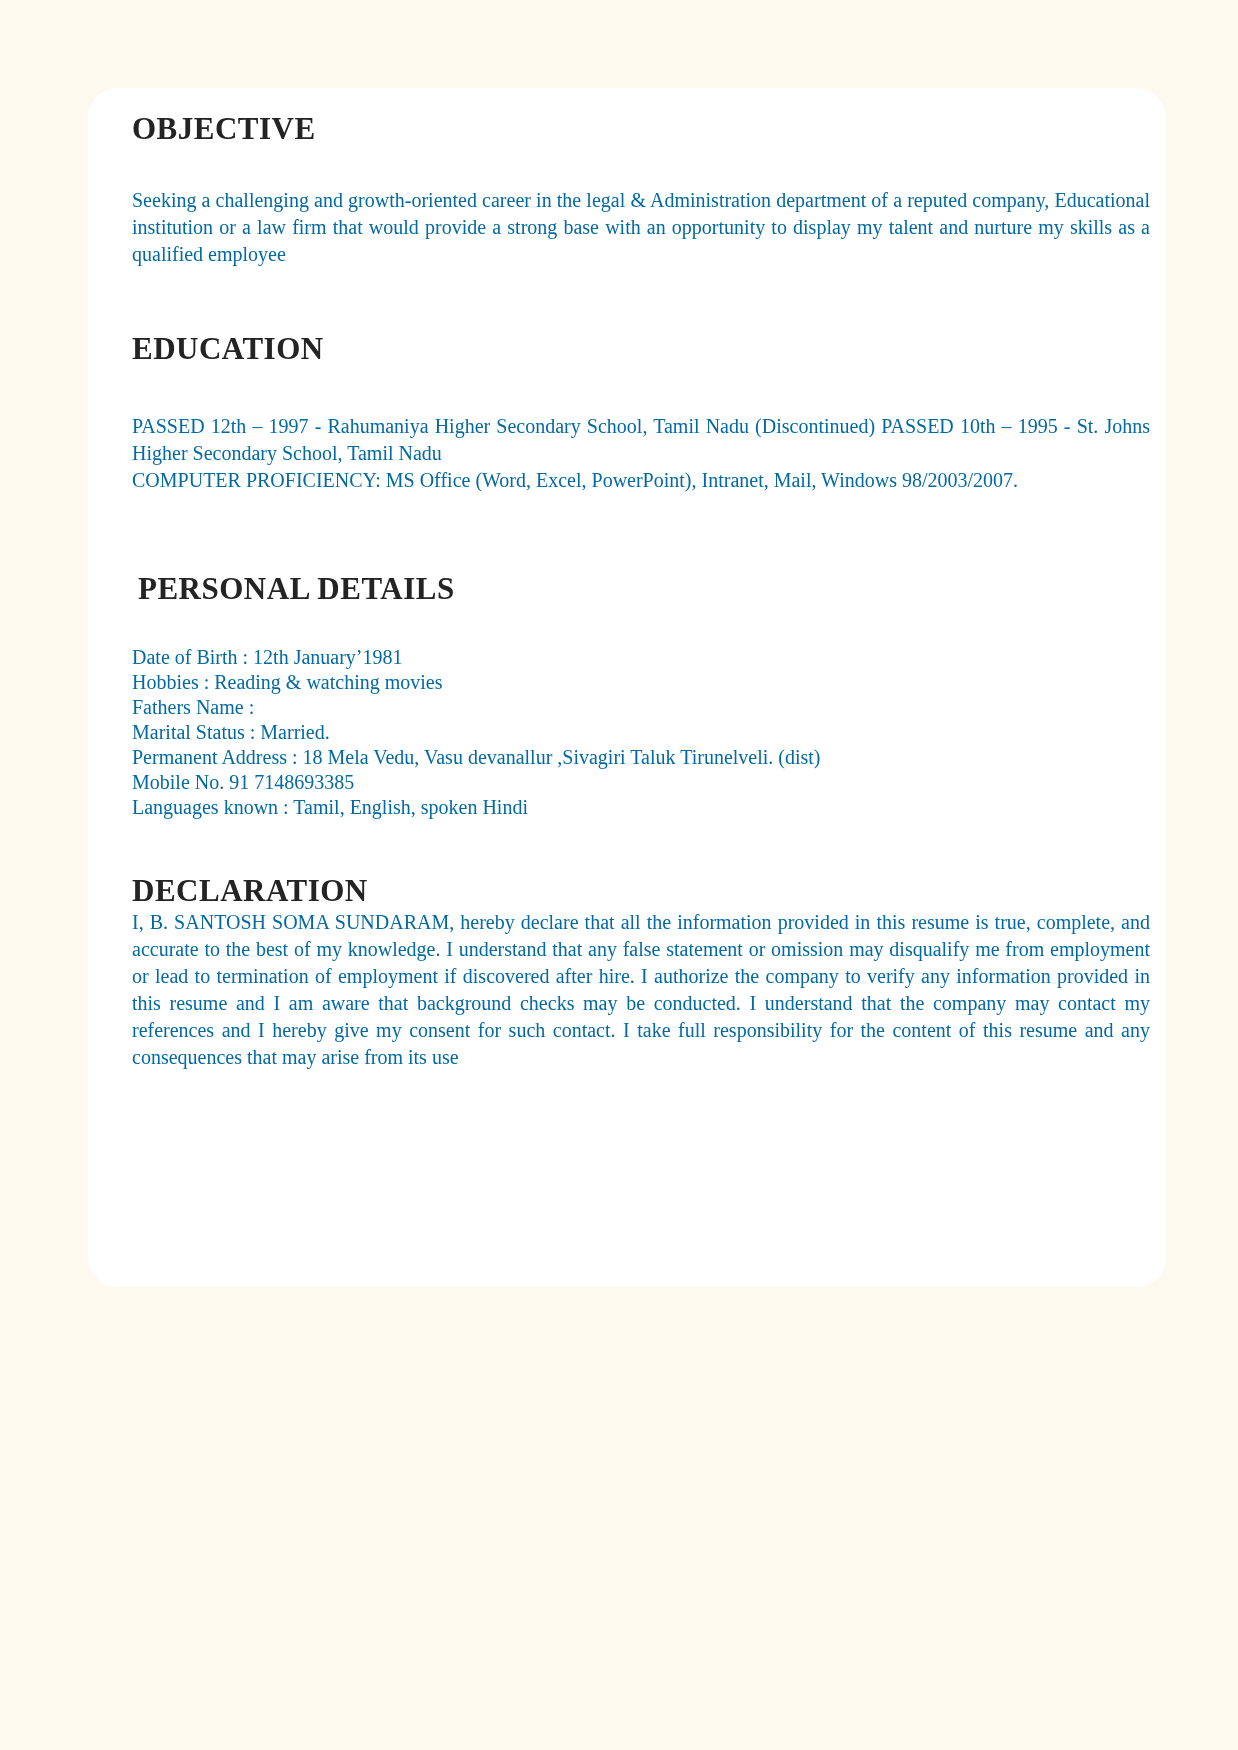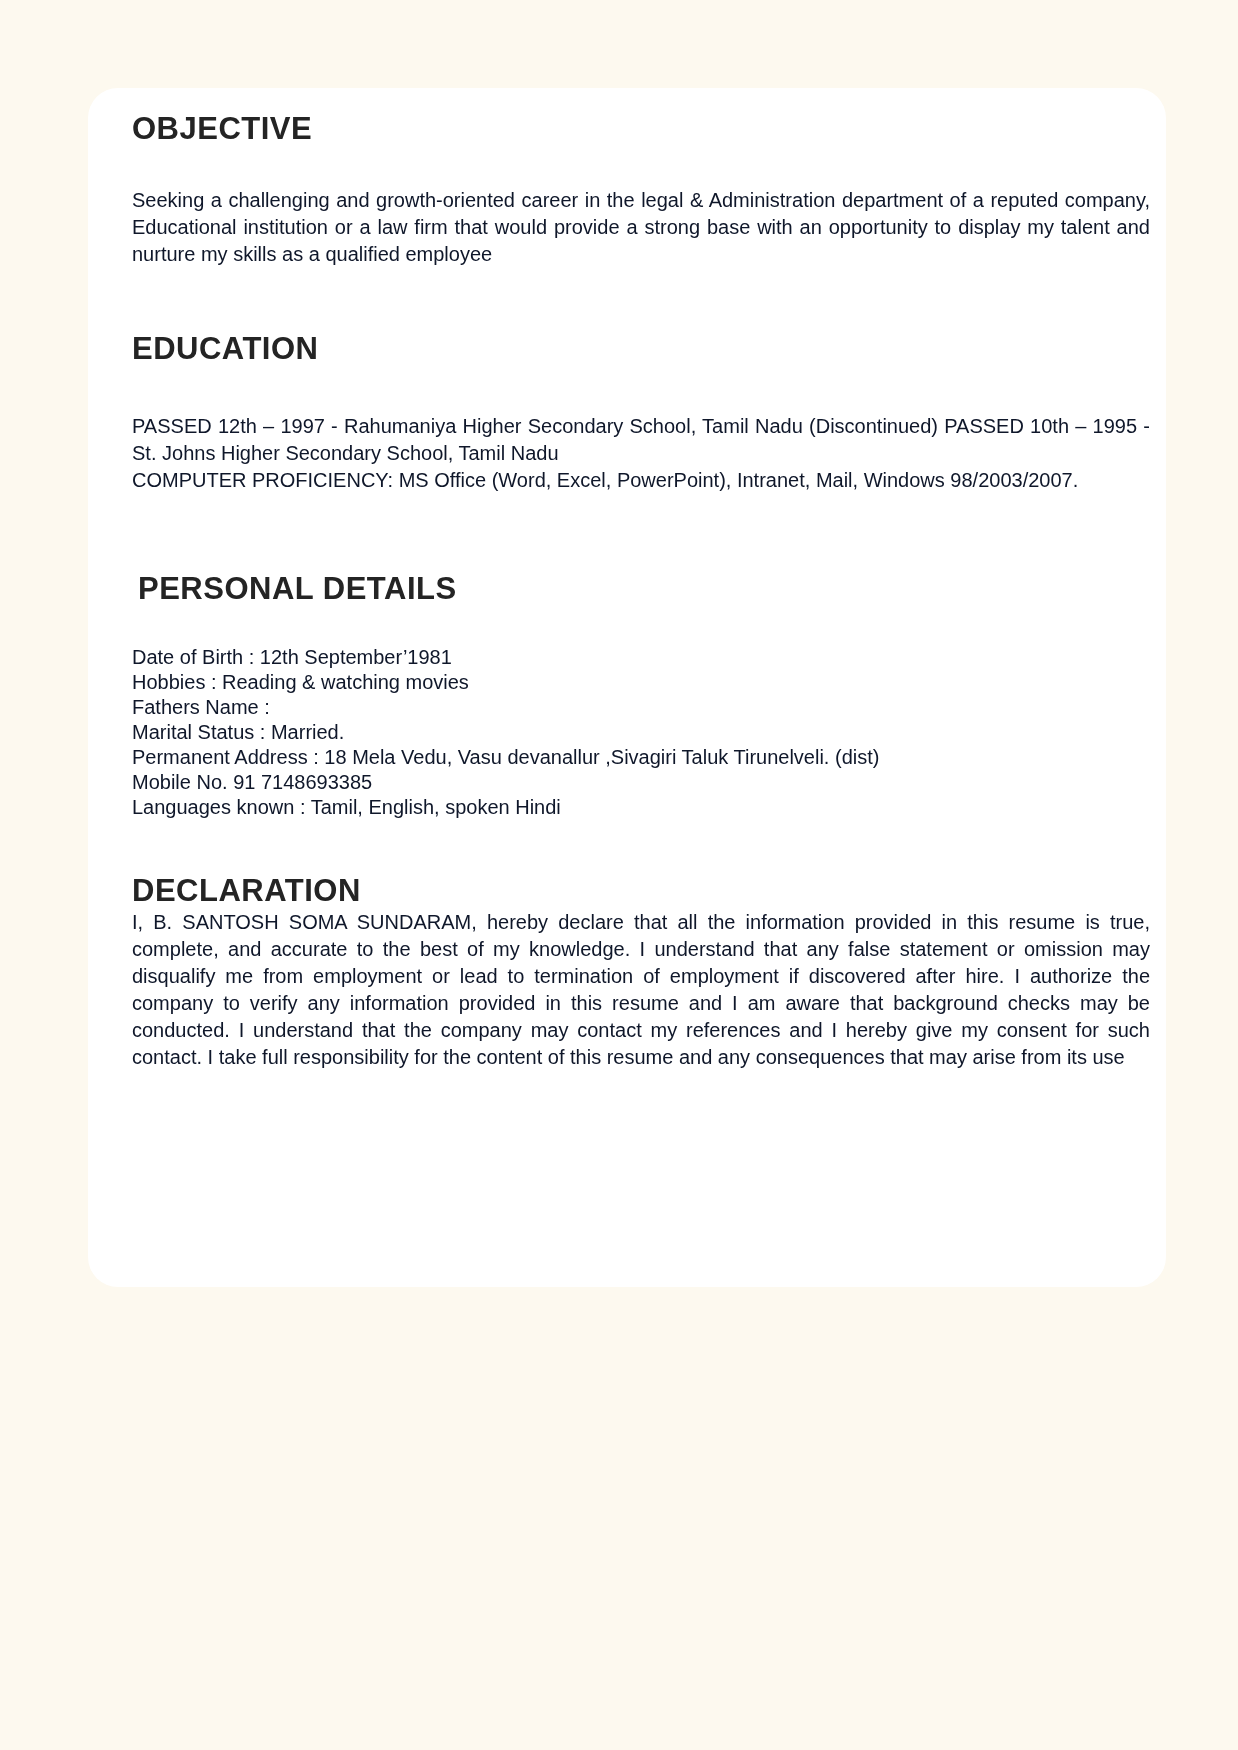--- a/index.html
+++ b/index.html
@@ -22,37 +22,38 @@
   .card {
     position: absolute;
     left: 88px;
     top: 88px;
     width: 1078px;
     height: 1199px;
     background: #ffffff;
     border-radius: 30px;
     box-sizing: border-box;
     padding: 22px 16px 0 44px;
+    font-family: Liberation Serif, serif;
   }
   h1.section-heading {
     margin: 0;
     font-size: 31px;
     line-height: 37px;
     font-weight: 700;
     letter-spacing: 0.5px;
     color: #242424;
   }
   h1.heading-education   { margin-top: 62px; }
   h1.heading-personal    { margin-top: 76px; padding-left: 6px; }
   h1.heading-declaration { margin-top: 52px; }
   .body-text {
     margin: 0;
     font-size: 20px;
     line-height: 27px;
-    color: #0f172a;
+    color: #0369a1;
     letter-spacing: 0px;
   }
   .just {
     text-align: justify;
     hyphens: auto;
     -webkit-hyphens: auto;
   }
   .objective-body   { margin-top: 40px; }
   .education-block  { margin-top: 46px; }
   .personal-block   { margin-top: 38px; }
@@ -74,21 +75,21 @@
       <h1 class="section-heading heading-education">EDUCATION</h1>
       <div class="education-block">
         <p class="body-text just">PASSED 12th – 1997 - Rahumaniya Higher Secondary School, Tamil Nadu (Discontinued) PASSED 10th – 1995 - St. Johns Higher Secondary School, Tamil Nadu</p>
         <p class="body-text">COMPUTER PROFICIENCY: MS Office (Word, Excel, PowerPoint), Intranet, Mail, Windows 98/2003/2007.</p>
       </div>
     </section>
 
     <section>
       <h1 class="section-heading heading-personal">PERSONAL DETAILS</h1>
       <div class="personal-block">
-        <p class="body-text">Date of Birth : 12th September’1981</p>
+        <p class="body-text">Date of Birth : 12th January’1981</p>
         <p class="body-text">Hobbies : Reading &amp; watching movies</p>
         <p class="body-text">Fathers Name :</p>
         <p class="body-text">Marital Status : Married.</p>
         <p class="body-text">Permanent Address : 18 Mela Vedu, Vasu devanallur ,Sivagiri Taluk Tirunelveli. (dist)</p>
         <p class="body-text">Mobile No. 91 7148693385</p>
         <p class="body-text">Languages known : Tamil, English, spoken Hindi</p>
       </div>
     </section>
 
     <section>

